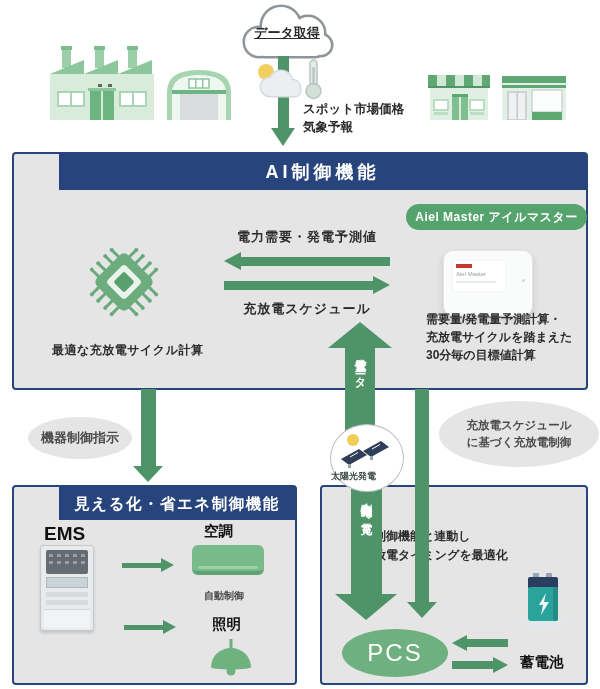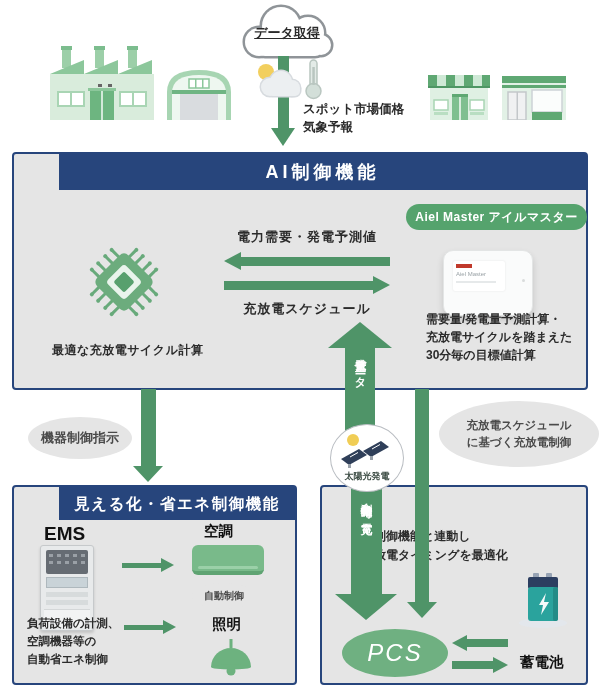--- a/index.html
+++ b/index.html
@@ -249,21 +249,21 @@
   <div class="abs" style="left:330px;top:424px;width:74px;height:68px;background:#fff;border:1.5px solid #b9bdc2;border-radius:50%;z-index:6;box-sizing:border-box;">
     <svg width="71" height="42" viewBox="0 0 71 42" style="display:block;margin-top:2px;">
       <circle cx="22" cy="13" r="6" fill="#f0cd55"></circle>
       <polygon points="10,32 28,22 36,28 18,38" fill="#2f3f59"></polygon>
       <polygon points="32,24 50,14 58,20 40,30" fill="#2f3f59"></polygon>
       <line x1="19" y1="30" x2="27" y2="25.5" stroke="#fff" stroke-width="1"></line>
       <line x1="41" y1="22" x2="49" y2="17.5" stroke="#fff" stroke-width="1"></line>
       <rect x="17" y="37" width="3" height="4" fill="#9aa2ab"></rect>
         <rect x="39" y="29" width="3" height="4" fill="#9aa2ab"></rect>
     </svg>
-    <div style="text-align:center;font-size:9px;font-weight:bold;color:#3a4a42;margin-top:1px;">太陽光発電</div>
+    <div style="text-align:left;font-size:9px;font-weight:bold;color:#3a4a42;margin-top:1px;">太陽光発電</div>
   </div>
 
   <div class="navy-box" style="left:12px;top:485px;width:285px;height:200px;">
     <div class="box-header" style="height:33px;line-height:33px;font-size:15.5px;letter-spacing:1.5px;">見える化・省エネ制御機能</div>
 
     <div class="abs jp" style="left:30px;top:36px;font-size:19px;color:#111;">EMS</div>
     <div class="abs jp" style="left:190px;top:35px;font-size:14.5px;color:#111;">空調</div>
 
     <div class="abs" style="left:26px;top:58px;width:52px;height:84px;background:#e8eaeb;border:1px solid #c6c9cb;border-radius:3px;box-shadow:0 2px 3px rgba(0,0,0,0.15);">
       <div style="margin:4px 5px 3px;height:24px;background:#666c73;border-radius:2px;position:relative;">
@@ -294,45 +294,40 @@
       <path d="M3 28 A20 19 0 0 1 43 28 Z" fill="#6db27f"></path>
       <ellipse cx="23" cy="28" rx="20" ry="2.5" fill="#6db27f"></ellipse>
       <circle cx="23" cy="32" r="4.5" fill="#6db27f"></circle>
     </svg>
 
     <div class="harrow" style="left:110px;top:133px;width:52px;height:14px;">
       <div class="shaft" style="height:5px;"></div>
       <div class="tri" style="border-top:7px solid transparent;border-bottom:7px solid transparent;border-left:13px solid #4f9468;"></div>
     </div>
 
-    <div class="abs" style="left:13px;top:128px;font-size:11.5px;line-height:1.55;">
-      <div class="jp">負荷設備の計測、</div>
-      <div class="jp">空調機器等の</div>
-      <div class="jp">自動省エネ制御</div>
-    </div>
   </div>
 
   <div class="navy-box" style="left:320px;top:485px;width:268px;height:200px;">
 
     <div class="abs" style="left:40px;top:40px;font-size:12px;line-height:1.55;">
       <div class="jp">AI制御機能と連動し</div>
       <div class="jp">充放電タイミングを最適化</div>
     </div>
 
     <svg class="abs" style="left:194px;top:84px;" width="58" height="58" viewBox="0 0 58 58">
       <ellipse cx="27" cy="52" rx="24" ry="5" fill="#e3e7ec"></ellipse>
       <rect x="17" y="2" width="6" height="6" rx="1" fill="#97a3b4"></rect>
       <rect x="30" y="2" width="6" height="6" rx="1" fill="#97a3b4"></rect>
       <rect x="12" y="6" width="30" height="12" rx="2" fill="#2c3e60"></rect>
       <rect x="12" y="16" width="30" height="34" rx="3" fill="#2aa39d"></rect>
       <rect x="37" y="16" width="5" height="34" rx="2" fill="#238c87"></rect>
       <polygon points="30,22 23,34 27,34 25,44 33,31 28,31" fill="#fff" opacity="0.95"></polygon>
     </svg>
 
-    <div class="abs" style="left:20px;top:142px;width:106px;height:48px;background:#6fb081;border-radius:50%;display:flex;align-items:center;justify-content:center;font-style:italic;">
+    <div class="abs" style="left:20px;top:142px;width:106px;height:48px;background:#6fb081;border-radius:50%;display:flex;align-items:center;justify-content:center;">
       <span style="color:#fff;font-size:24px;letter-spacing:2px;">PCS</span>
     </div>
 
     <div class="harrow" style="left:130px;top:148px;width:56px;height:16px;">
       <div class="tri" style="border-top:8px solid transparent;border-bottom:8px solid transparent;border-right:15px solid #4f9468;"></div>
       <div class="shaft" style="height:8px;"></div>
     </div>
     <div class="harrow" style="left:130px;top:170px;width:56px;height:16px;">
       <div class="shaft" style="height:8px;"></div>
       <div class="tri" style="border-top:8px solid transparent;border-bottom:8px solid transparent;border-left:15px solid #4f9468;"></div>

